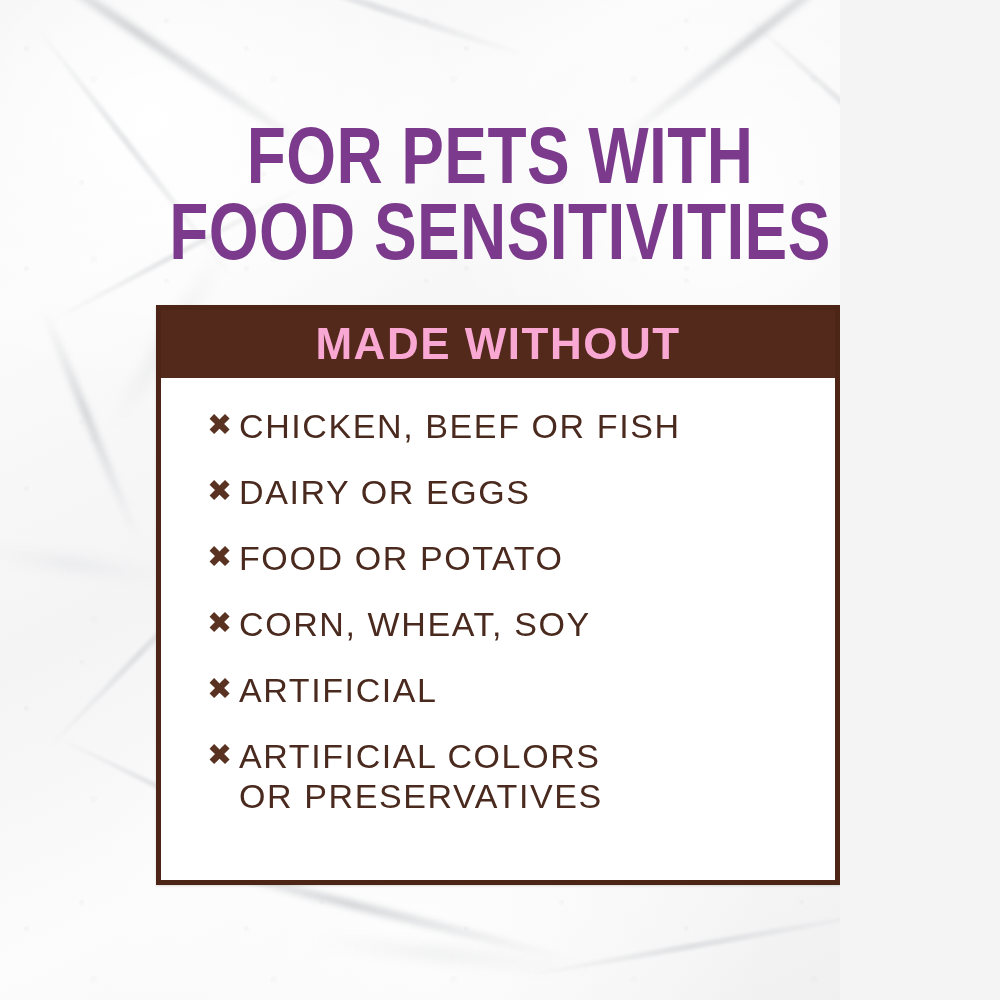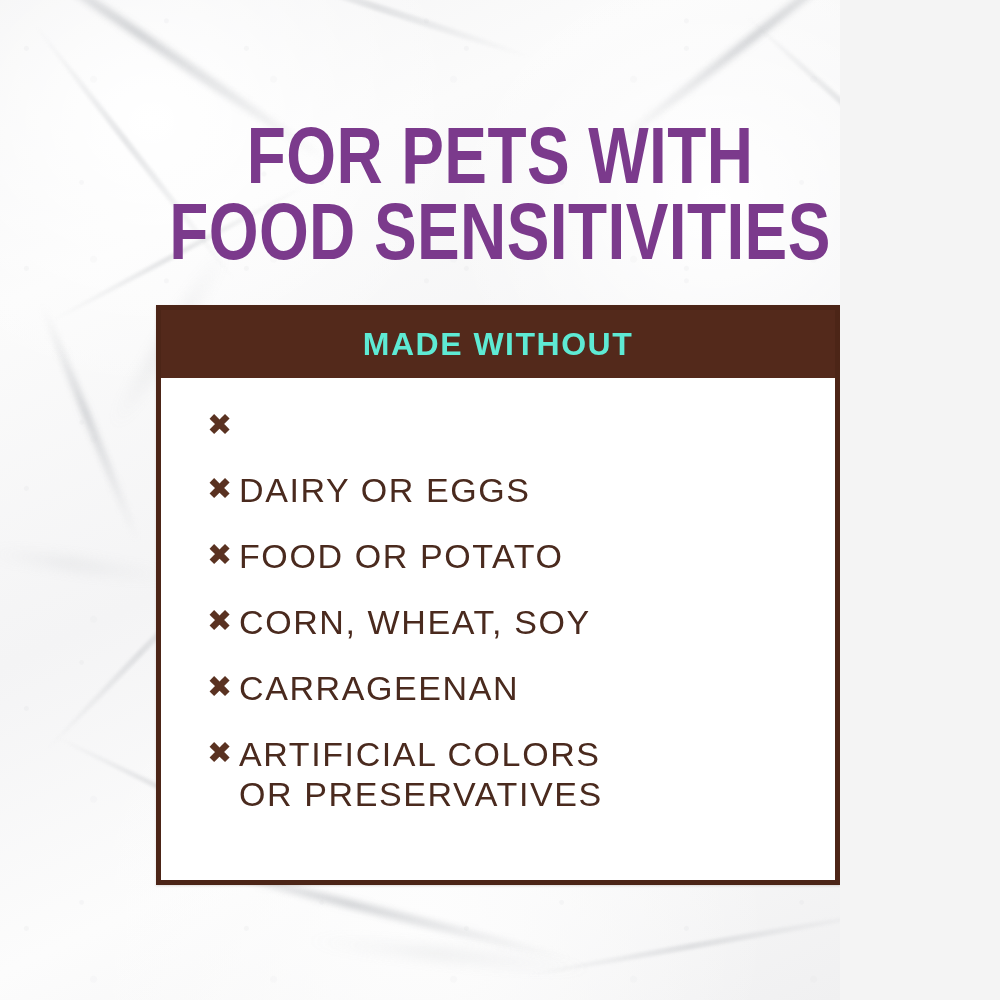--- a/index.html
+++ b/index.html
@@ -107,24 +107,24 @@
     box-shadow: 0 1px 2px rgba(90,70,60,.18);
   }
   .card-header {
     height: 68px;
     background: #53291b;
     display: flex;
     align-items: center;
     justify-content: center;
   }
   .card-header-title {
-    color: #5eead4;
+    color: #f9a8d4;
     font-family: "Liberation Sans", sans-serif;
     font-weight: 700;
-    font-size: 32px;
+    font-size: 44px;
     letter-spacing: 1.5px;
     line-height: 40px;
   }
 
   .card-body {
     padding: 28px 0 0 46px;
   }
   .made-without-list {
     list-style: none;
     margin: 0;
@@ -192,40 +192,41 @@
 
     <div class="card-header">
       <div class="card-header-title">MADE WITHOUT</div>
     </div>
 
     <div class="card-body">
       <ul class="made-without-list">
 
         <li class="list-item">
           <span class="x-icon">✖</span>
+          <span class="item-text">CHICKEN, BEEF OR FISH</span>
         </li>
 
         <li class="list-item">
           <span class="x-icon">✖</span>
           <span class="item-text">DAIRY OR EGGS</span>
         </li>
 
         <li class="list-item">
           <span class="x-icon">✖</span>
           <span class="item-text">FOOD OR POTATO</span>
         </li>
 
         <li class="list-item">
           <span class="x-icon">✖</span>
           <span class="item-text">CORN, WHEAT, SOY</span>
         </li>
 
         <li class="list-item">
           <span class="x-icon">✖</span>
-          <span class="item-text">CARRAGEENAN</span>
+          <span class="item-text">ARTIFICIAL</span>
         </li>
 
         <li class="list-item wrapped">
           <span class="x-icon">✖</span>
           <span class="item-text">ARTIFICIAL COLORS
 OR PRESERVATIVES</span>
         </li>
 
       </ul>
     </div>

